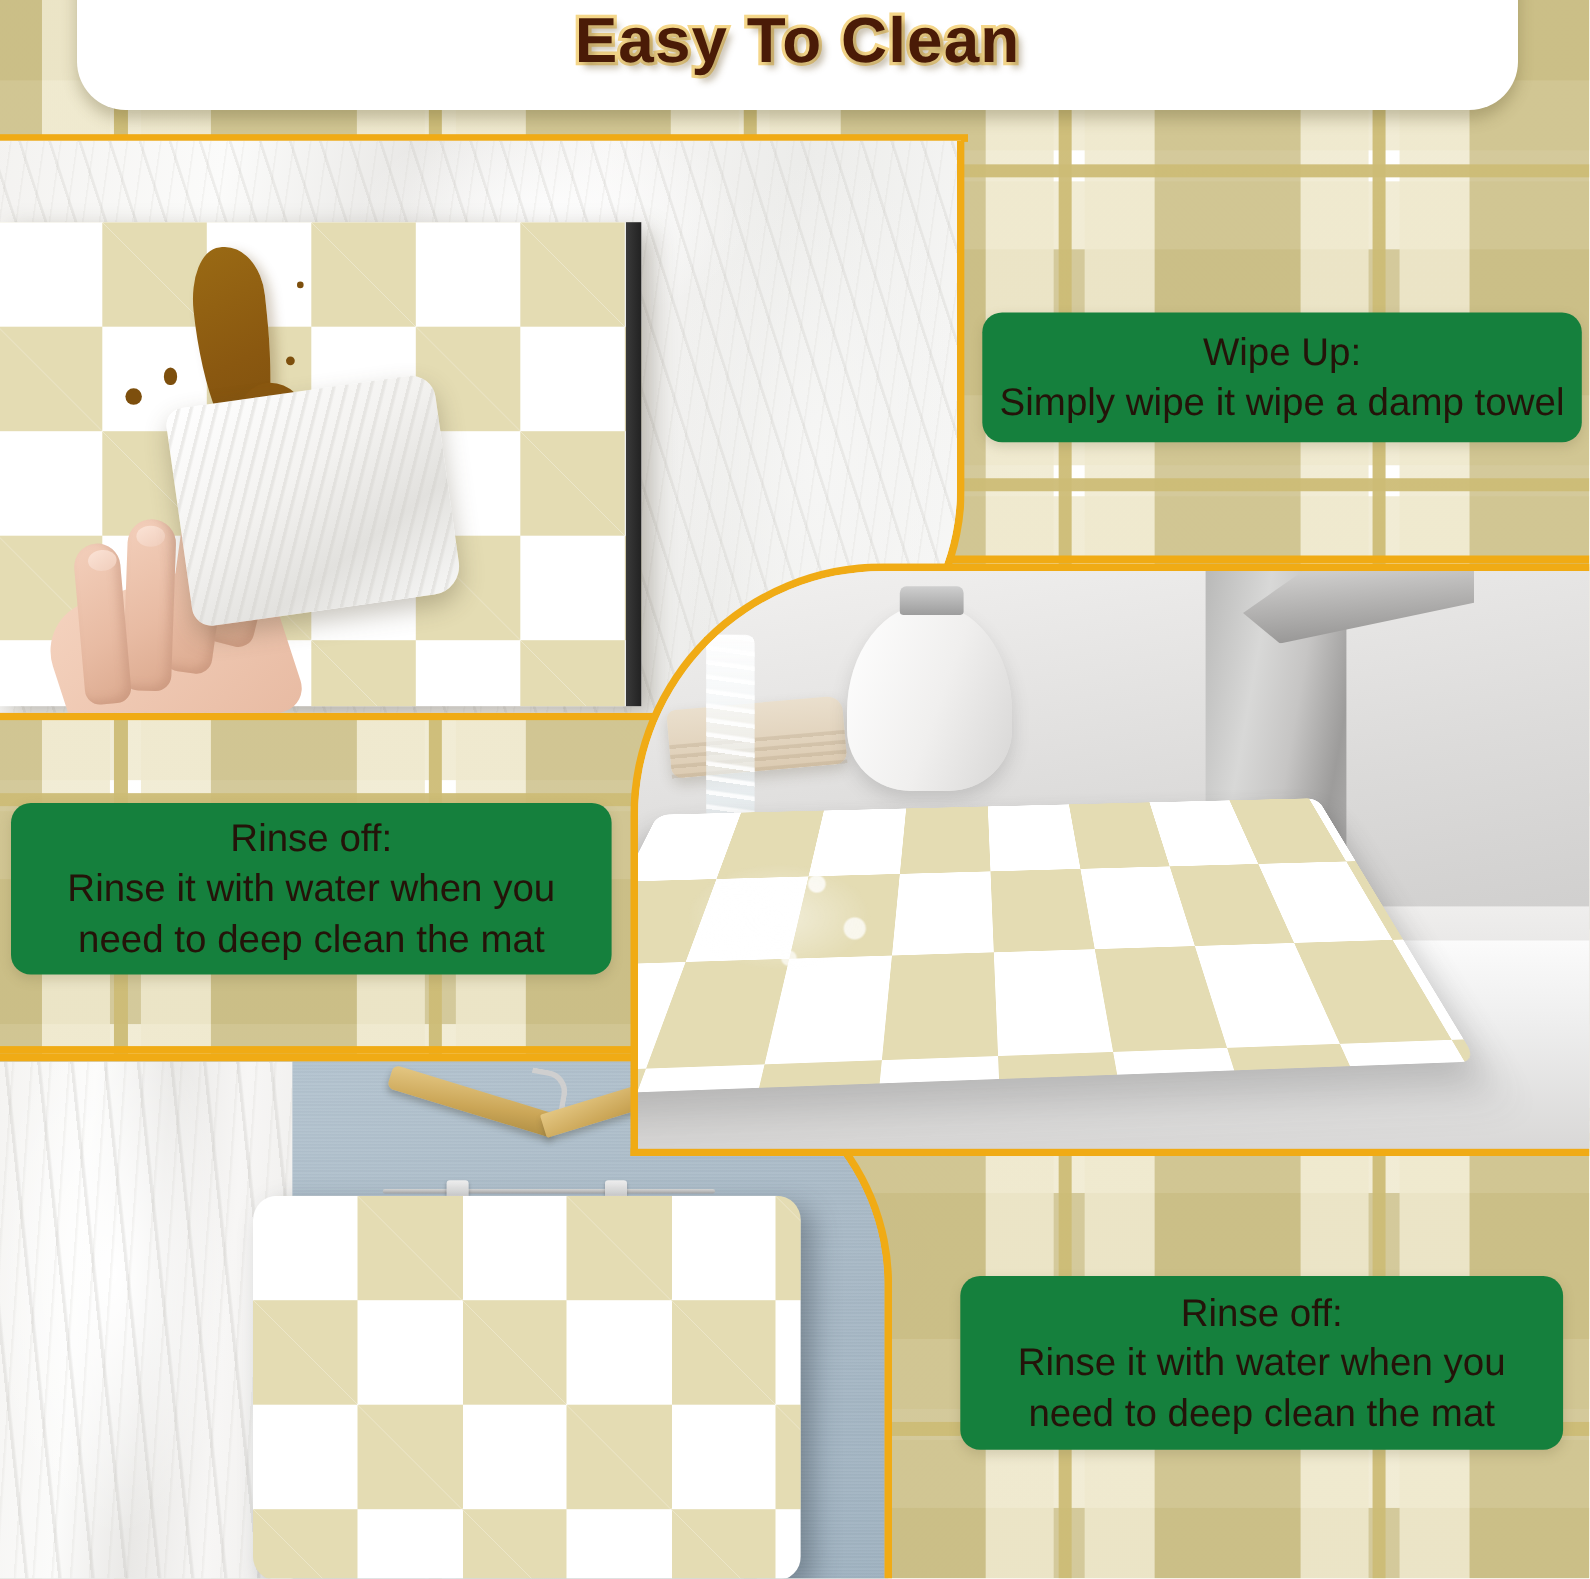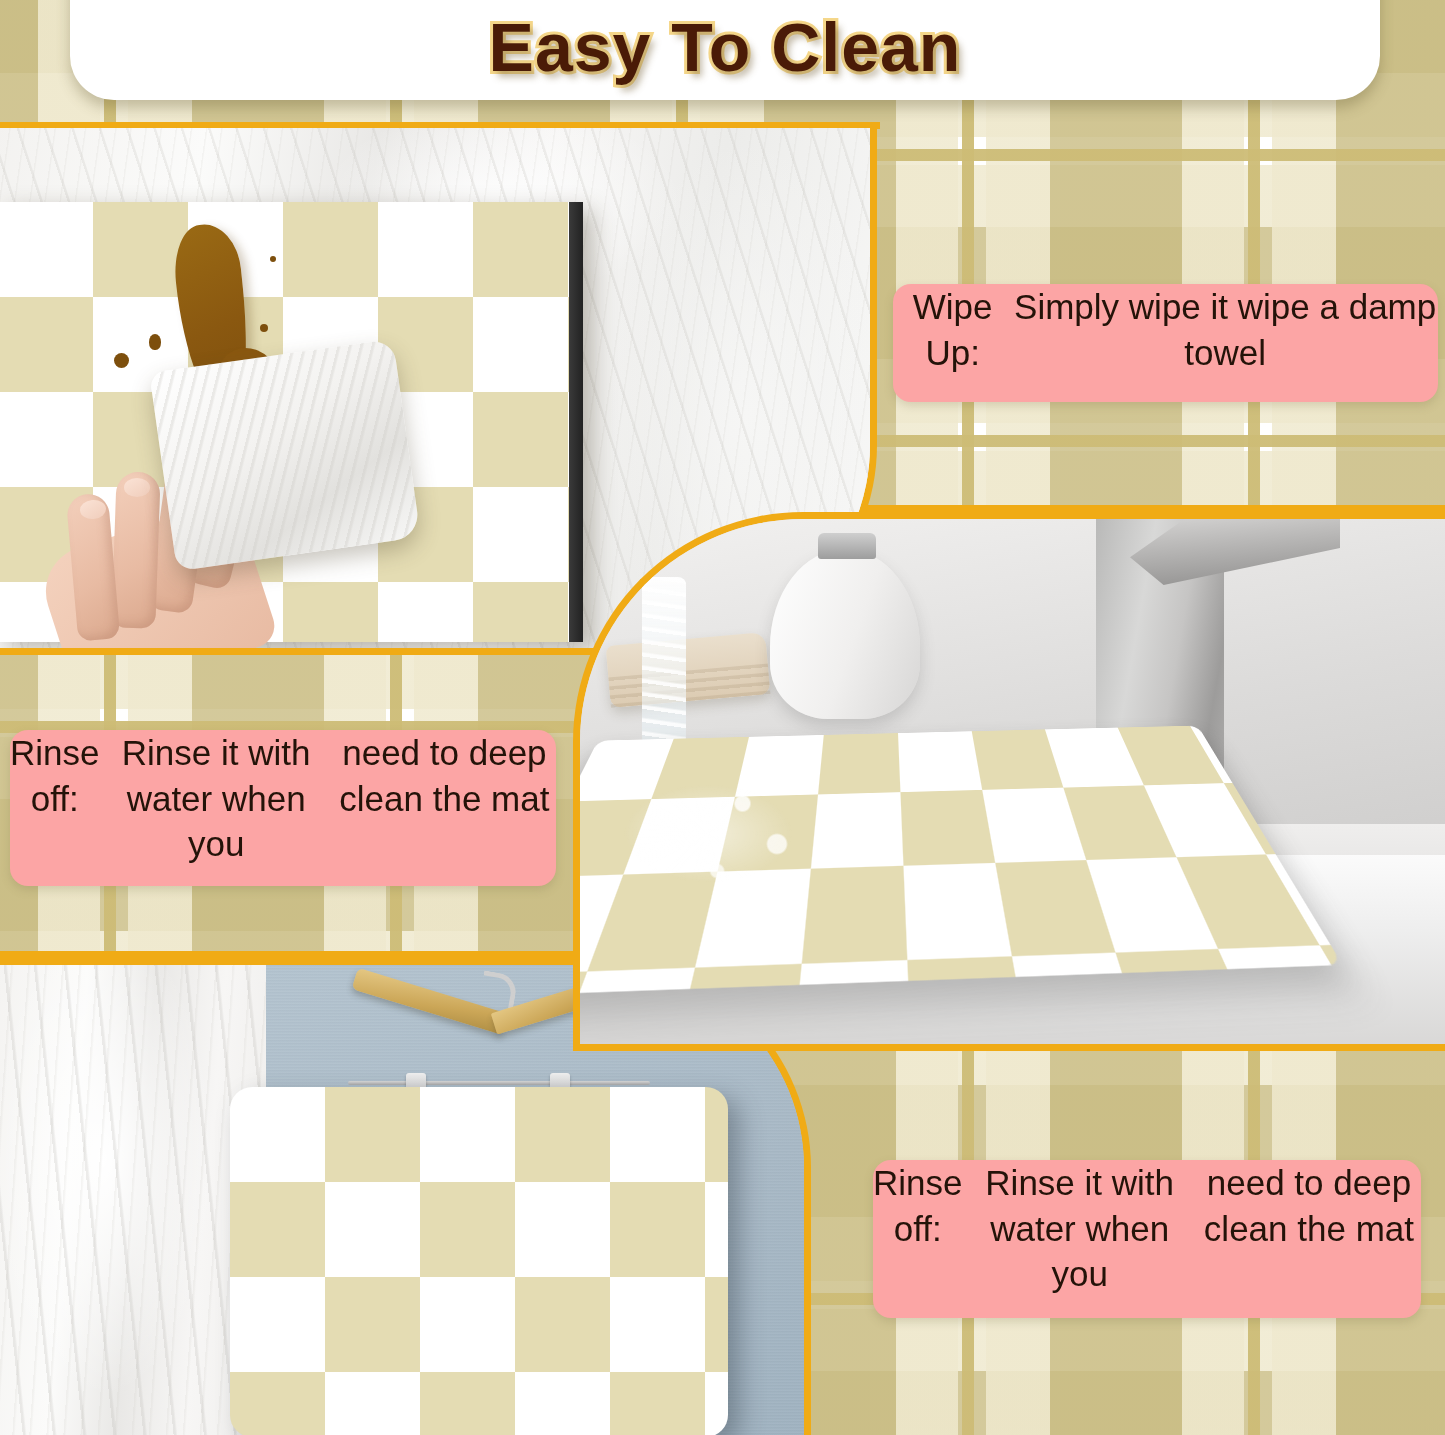--- a/index.html
+++ b/index.html
@@ -58,23 +58,23 @@
 
   
   #title-banner{
     position:absolute;left:70px;top:-60px;width:1310px;height:160px;
     background:#fff;border-radius:0 0 44px 44px;
     box-shadow:0 8px 14px rgba(90,80,40,.30);
     z-index:40;
     display:flex;align-items:flex-end;justify-content:center;
   }
   #title-text{
-    font-size:68px;font-weight:bold;letter-spacing:1px;
+    font-size:58px;font-weight:bold;letter-spacing:1px;
     color:#4a1b07;
-    padding-bottom:14px;
+    padding-bottom:30px;
     -webkit-text-stroke:6px #f5d78a;
     paint-order:stroke fill;
     text-shadow:5px 6px 7px rgba(120,100,60,.45);
   }
 
   
   #panel-wipe{
     left:-6px;top:128px;width:876px;height:520px;
     border:7px solid #f0ab15;
     border-left:none;border-top:none;
@@ -296,24 +296,24 @@
   #clip-l{left:72px;}
   #clip-r{left:216px;}
   #mat-hang{
     position:absolute;left:236px;top:122px;width:498px;height:350px;
     border-radius:22px;
     box-shadow:12px 10px 24px rgba(50,60,70,.38);
   }
 
   
   .callout{
-    position:absolute;background:#fca5a5;border-radius:18px;
+    position:absolute;background:#15803d;border-radius:18px;
     box-shadow:0 4px 10px rgba(120,110,70,.22);
     color:#241309;text-align:center;
-    display:flex;flex-direction:row;justify-content:center;
+    display:flex;flex-direction:column;justify-content:center;
     z-index:30;
   }
   .callout span{display:block;line-height:1.30;}
   #callout-wipe{left:893px;top:284px;width:545px;height:118px;font-size:35px;}
   #callout-rinse-left{left:10px;top:730px;width:546px;height:156px;font-size:35px;}
   #callout-rinse-right{left:873px;top:1160px;width:548px;height:158px;font-size:35px;}
 
   
   .gold-rule{position:absolute;background:#f0ab15;z-index:18;}
 </style>

